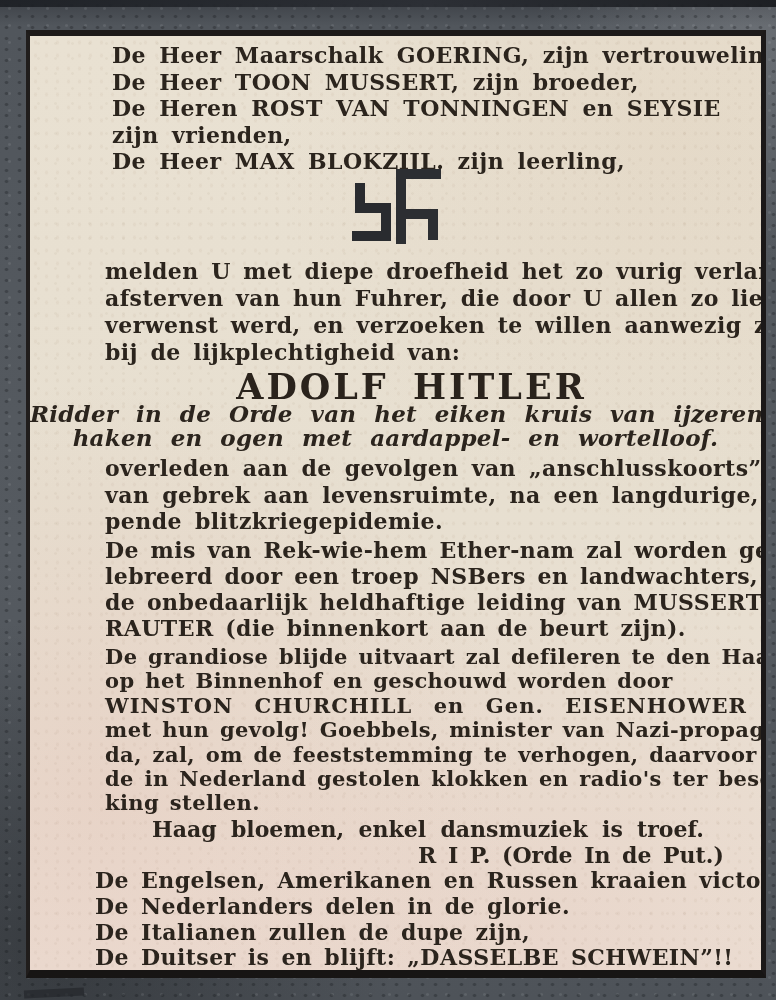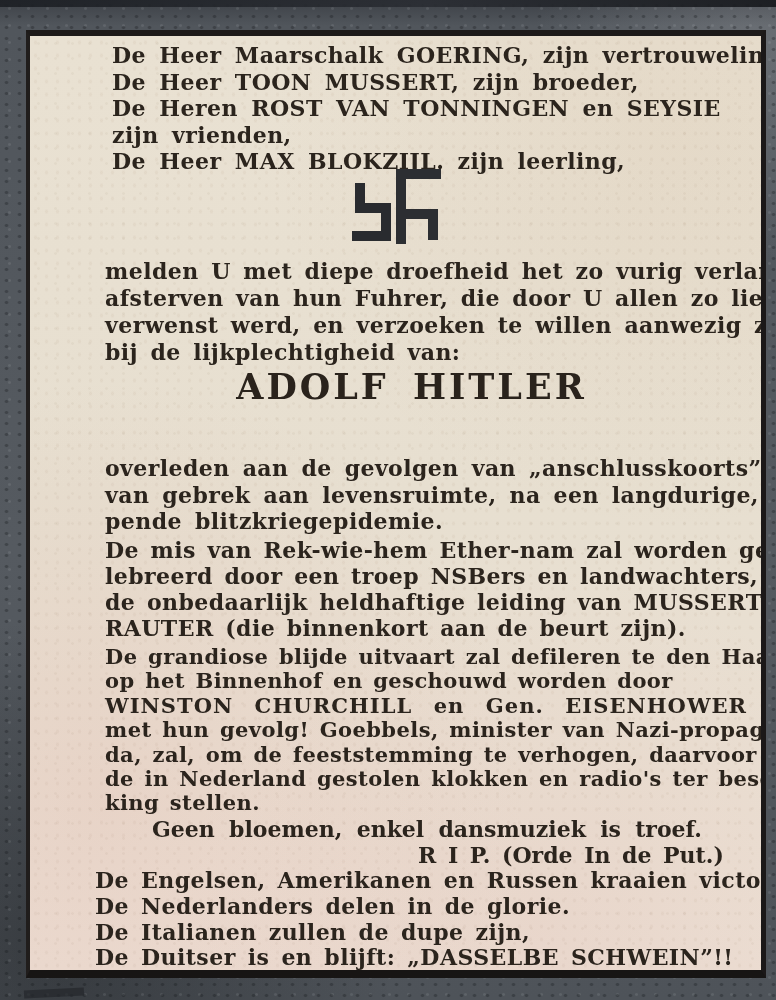--- a/index.html
+++ b/index.html
@@ -125,20 +125,24 @@
 
     <div class="block b-intro">
       <div class="line">melden U met diepe droefheid het zo vurig verlangde</div>
       <div class="line">afsterven van hun Fuhrer, die door U allen zo liefelijk</div>
       <div class="line">verwenst werd, en verzoeken te willen aanwezig zijn</div>
       <div class="line">bij de lijkplechtigheid van:</div>
     </div>
 
     <h1 class="name">ADOLF HITLER</h1>
 
+    <div class="block b-subtitle">
+      <div class="line">Ridder in de Orde van het eiken kruis van ijzeren</div>
+      <div class="line">haken en ogen met aardappel- en wortelloof.</div>
+    </div>
 
     <div class="block b-cause">
       <div class="line">overleden aan de gevolgen van „anschlusskoorts” en</div>
       <div class="line">van gebrek aan levensruimte, na een langdurige, sle-</div>
       <div class="line">pende blitzkriegepidemie.</div>
     </div>
 
     <div class="block b-mass">
       <div class="line">De mis van Rek-wie-hem Ether-nam zal worden gece-</div>
       <div class="line">lebreerd door een troep NSBers en landwachters, onder</div>
@@ -149,21 +153,21 @@
     <div class="block b-funeral">
       <div class="line">De grandiose blijde uitvaart zal defileren te den Haag</div>
       <div class="line">op het Binnenhof en geschouwd worden door</div>
       <div class="line wide">WINSTON CHURCHILL en Gen. EISENHOWER</div>
       <div class="line">met hun gevolg! Goebbels, minister van Nazi-propagan-</div>
       <div class="line">da, zal, om de feeststemming te verhogen, daarvoor de</div>
       <div class="line">de in Nederland gestolen klokken en radio's ter beschik-</div>
       <div class="line">king stellen.</div>
     </div>
 
-    <div class="flowers">Geen bloemen, enkel dansmuziek is troef.</div>
+    <div class="flowers">Haag bloemen, enkel dansmuziek is troef.</div>
     <div class="rip">R I P. (Orde In de Put.)</div>
 
     <div class="block b-closing">
       <div class="line">De Engelsen, Amerikanen en Russen kraaien victorie.</div>
       <div class="line">De Nederlanders delen in de glorie.</div>
       <div class="line">De Italianen zullen de dupe zijn,</div>
       <div class="line">De Duitser is en blijft: „DASSELBE SCHWEIN”!!</div>
     </div>
 
   </div>

